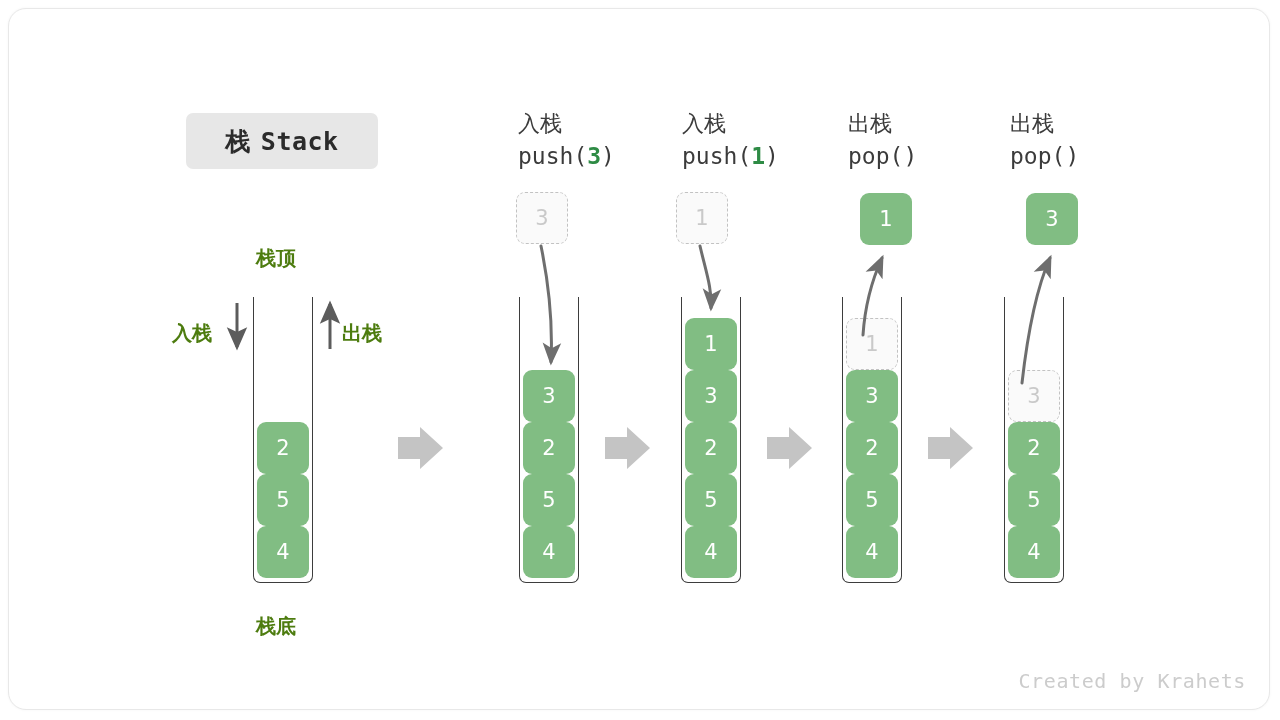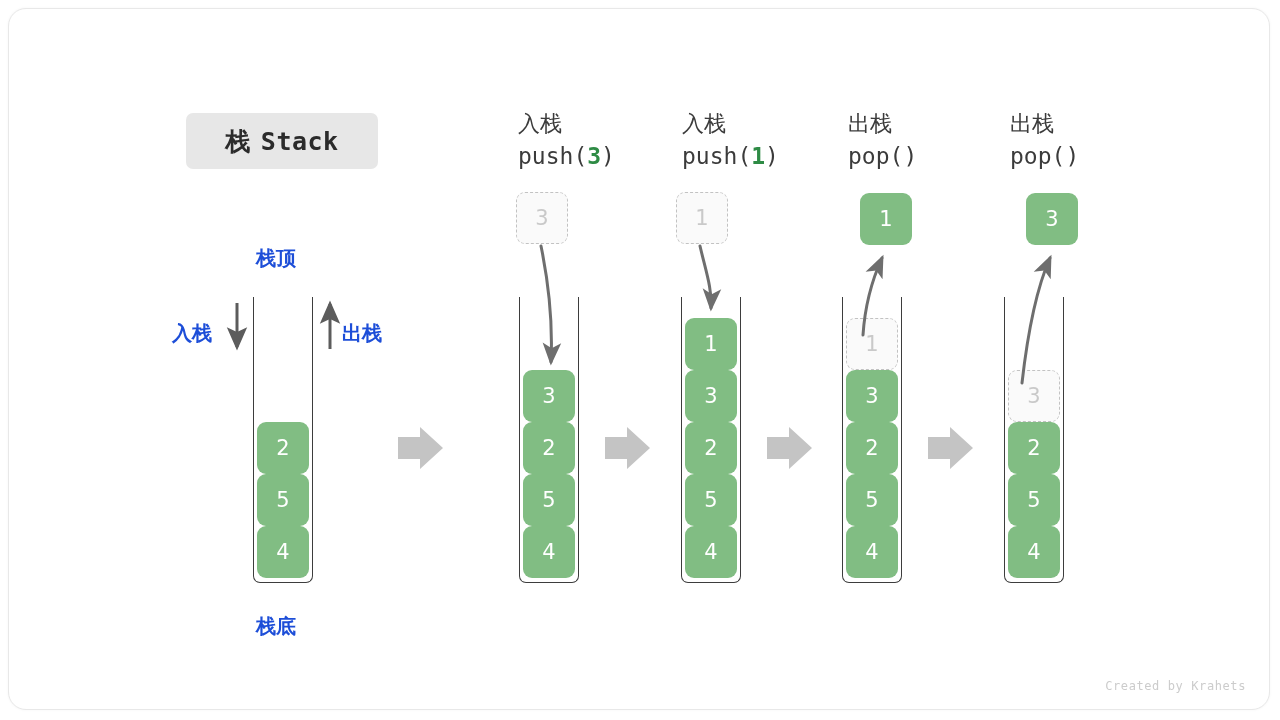--- a/index.html
+++ b/index.html
@@ -54,21 +54,21 @@
   }
   .title-chip .en {
     font-family: "DejaVu Sans Mono", "Liberation Mono", monospace;
     margin-left: 10px;
     font-weight: bold;
   }
 
   
   .cap-label {
     position: absolute;
-    color: #1d4ed8;
+    color: #4d7c0f;
     font-size: 20px;
     font-weight: bold;
     white-space: nowrap;
   }
   .op-label {
     position: absolute;
     color: #3b3b3b;
     font-size: 22px;
     white-space: nowrap;
     line-height: 1.45;
@@ -157,21 +157,21 @@
     width: 1280px;
     height: 720px;
     pointer-events: none;
   }
 
   .credit {
     position: absolute;
     right: 34px;
     bottom: 27px;
     color: #cccccc;
-    font-size: 12px;
+    font-size: 20px;
     font-family: "DejaVu Sans Mono", "Liberation Mono", monospace;
     letter-spacing: 0.6px;
   }
 </style>
 </head>
 <body>
 
 <div id="canvas">
 
   <div class="card-frame"></div>

